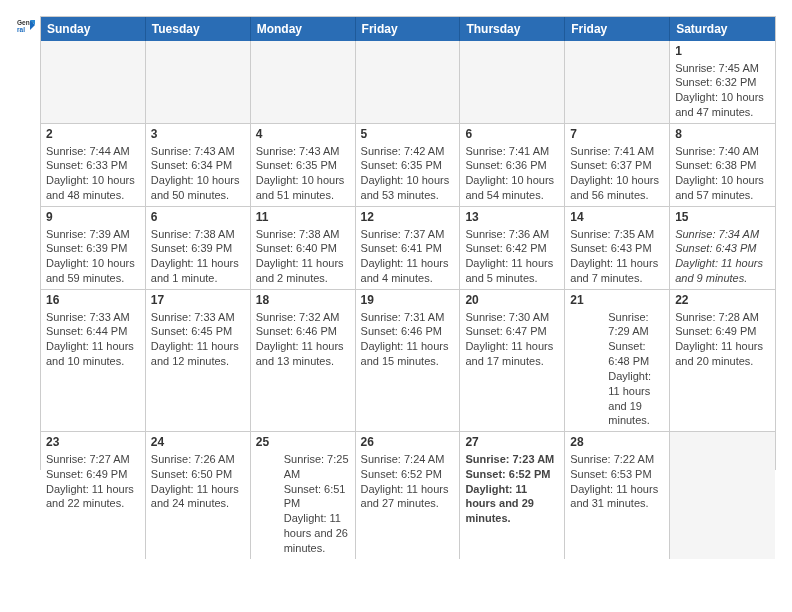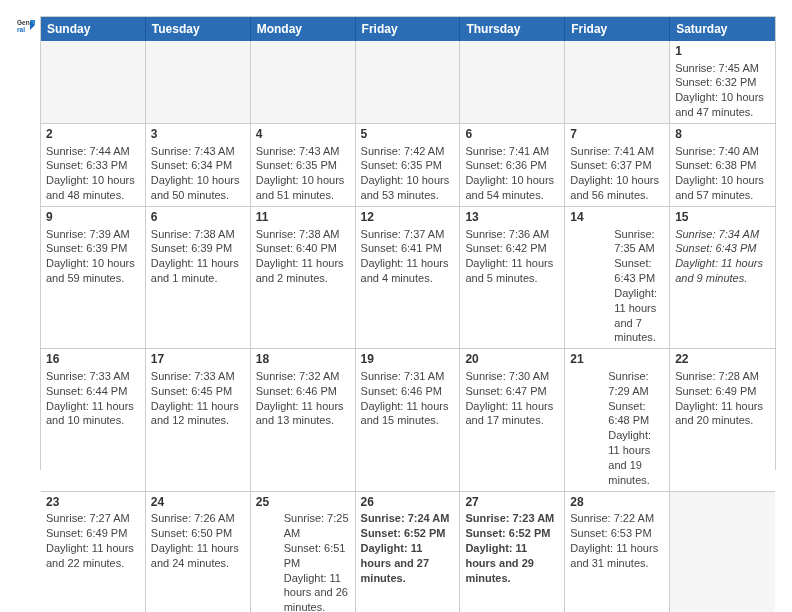--- a/index.html
+++ b/index.html
@@ -218,21 +218,21 @@
 Daylight: 11 hours and 4 minutes.</div>
           </div>
           <div class="day-cell">
             <div class="day-number">13</div>
             <div class="day-info" style="white-space: pre-line;">Sunrise: 7:36 AM
 Sunset: 6:42 PM
 Daylight: 11 hours and 5 minutes.</div>
           </div>
           <div class="day-cell">
             <div class="day-number">14</div>
-            <div class="day-info" style="white-space: pre-line; margin-left: 44px;">Sunrise: 7:35 AM
+            <div class="day-info" style="white-space: pre-line;">Sunrise: 7:35 AM
 Sunset: 6:43 PM
 Daylight: 11 hours and 7 minutes.</div>
           </div>
           <div class="day-cell">
             <div class="day-number">15</div>
             <div class="day-info" style="white-space: pre-line; font-style: italic;">Sunrise: 7:34 AM
 Sunset: 6:43 PM
 Daylight: 11 hours and 9 minutes.</div>
           </div>
         </div>
@@ -294,21 +294,21 @@
 Daylight: 11 hours and 24 minutes.</div>
           </div>
           <div class="day-cell">
             <div class="day-number">25</div>
             <div class="day-info" style="white-space: pre-line; margin-left: 28px;">Sunrise: 7:25 AM
 Sunset: 6:51 PM
 Daylight: 11 hours and 26 minutes.</div>
           </div>
           <div class="day-cell">
             <div class="day-number">26</div>
-            <div class="day-info" style="white-space: pre-line; font-weight: bold;">Sunrise: 7:24 AM
+            <div class="day-info" style="white-space: pre-line;">Sunrise: 7:24 AM
 Sunset: 6:52 PM
 Daylight: 11 hours and 27 minutes.</div>
           </div>
           <div class="day-cell">
             <div class="day-number">27</div>
             <div class="day-info" style="white-space: pre-line; font-weight: bold;">Sunrise: 7:23 AM
 Sunset: 6:52 PM
 Daylight: 11 hours and 29 minutes.</div>
           </div>
           <div class="day-cell">

